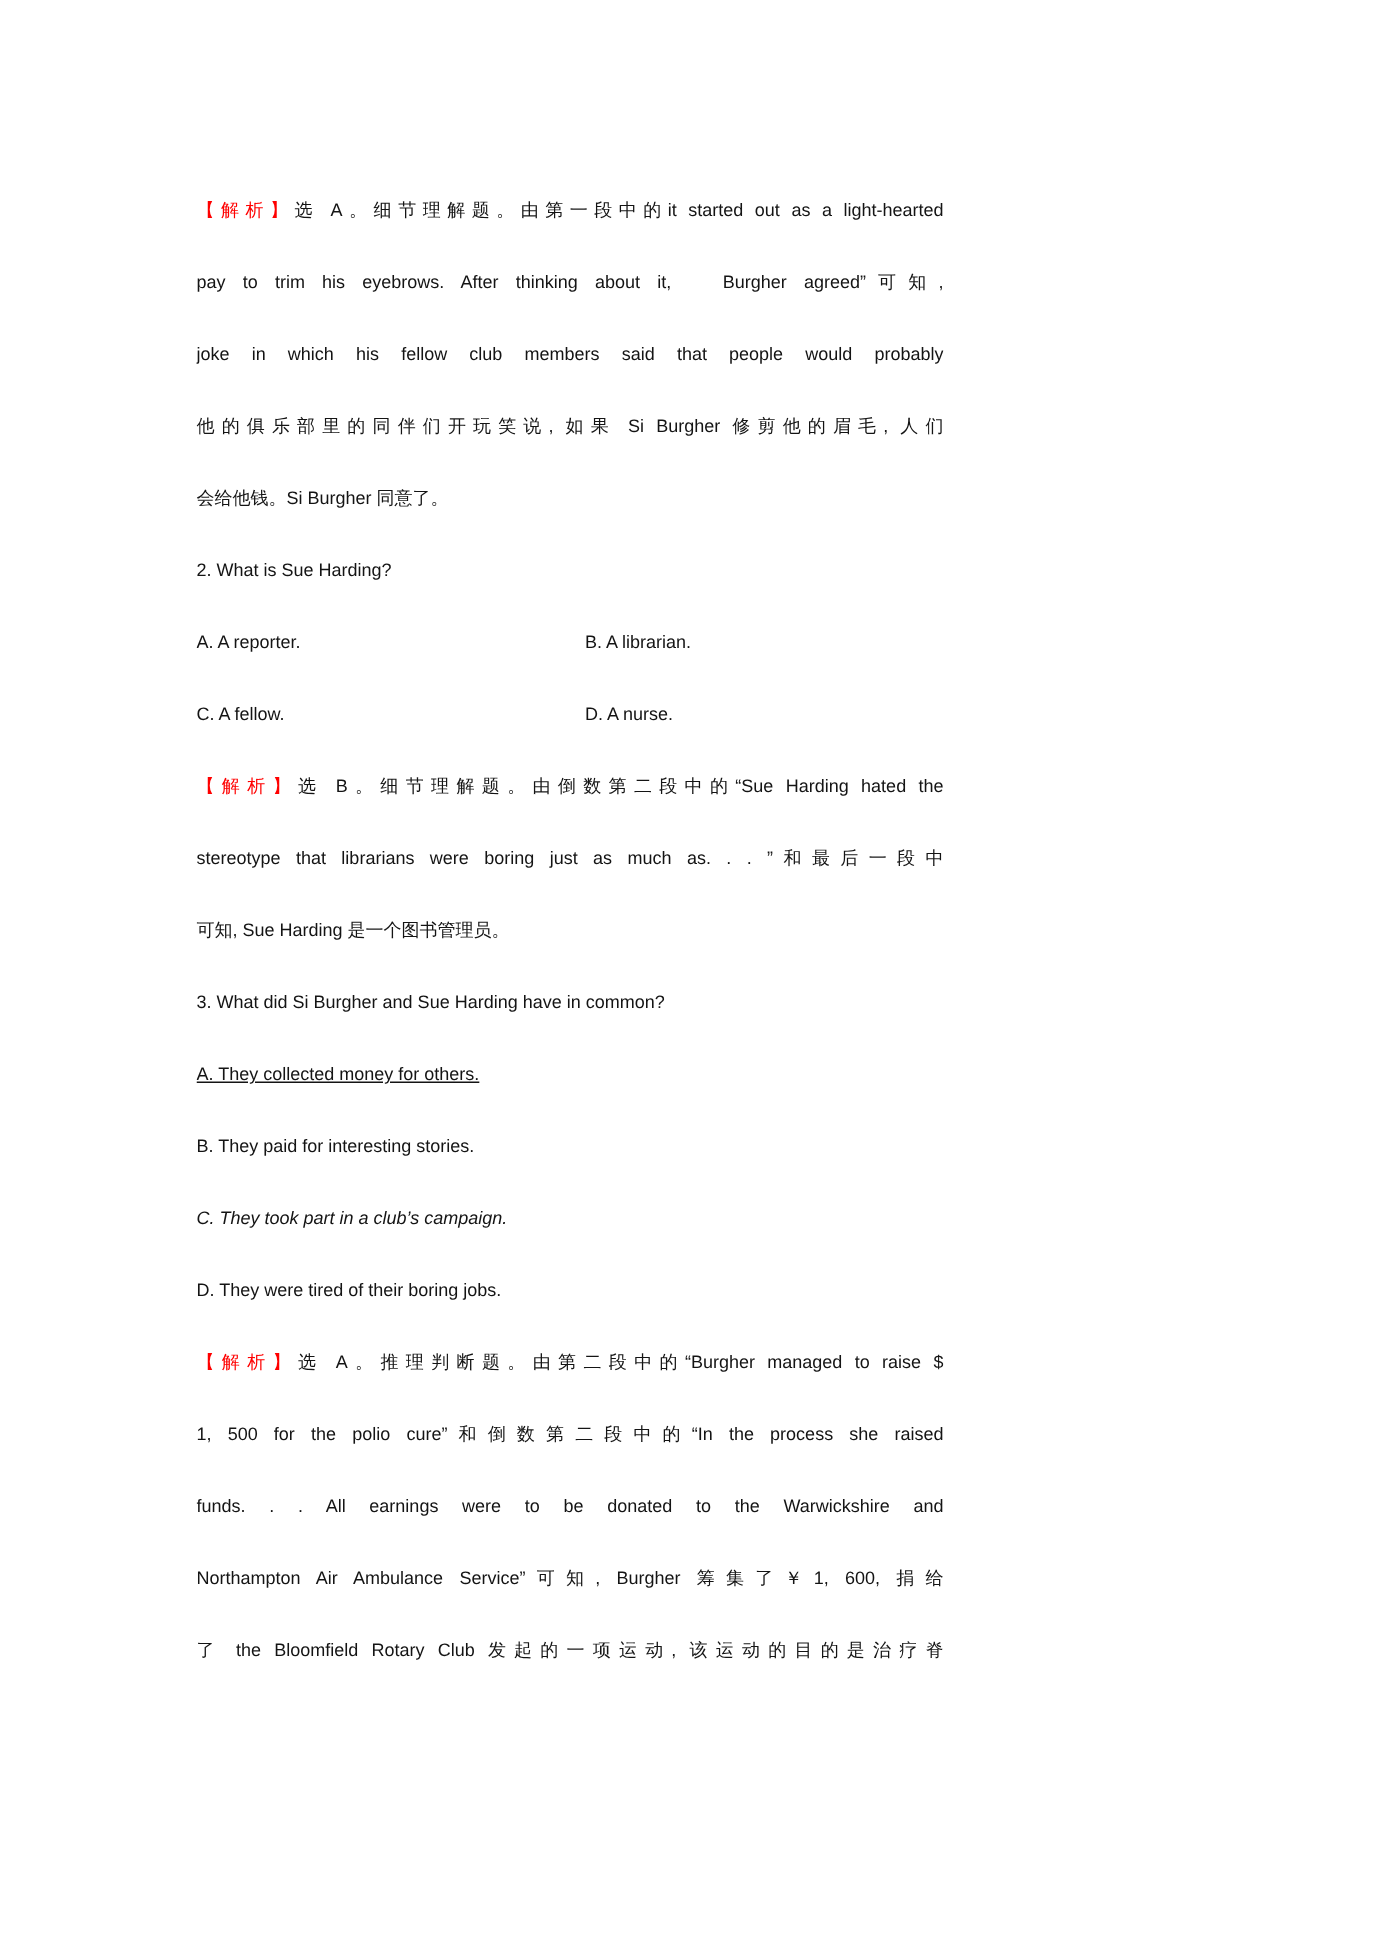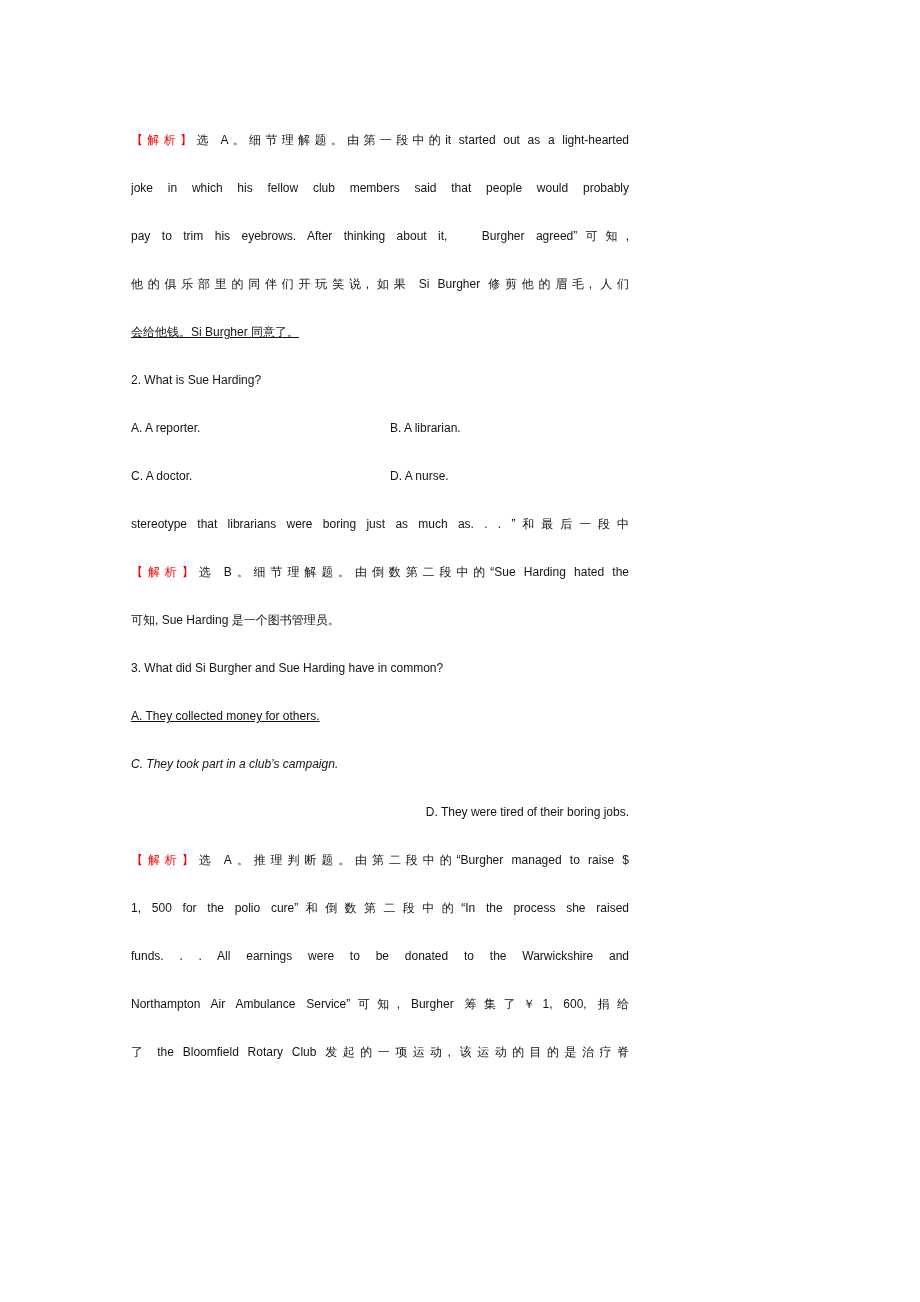--- a/index.html
+++ b/index.html
@@ -31,39 +31,40 @@
   .opt-left{ flex:0 0 259px; width:259px; }
   .opt-right{ flex:1 1 auto; }
   .red{ color:#ff0000; }
 </style>
 </head>
 <body>
 
 <div class="page">
   <div class="doc" id="doc">
       <div class="line j" style="white-space: normal;"><span class="red">【解析】</span><span class="">选 A。细节理解题。由第一段中的it started out as a light-hearted</span></div>
+      <div class="line j" style="white-space: normal;"><span class="">pay to trim his eyebrows. After thinking about it, &nbsp;&nbsp;Burgher agreed”可知,</span></div>
       <div class="line j" style="white-space: normal;"><span class="">joke in which his fellow club members said that people would probably</span></div>
-      <div class="line j" style="white-space: normal;"><span class="">pay to trim his eyebrows. After thinking about it, &nbsp;&nbsp;Burgher agreed”可知,</span></div>
       <div class="line j" style="white-space: normal;"><span class="">他的俱乐部里的同伴们开玩笑说, 如果 Si Burgher 修剪他的眉毛, 人们</span></div>
-      <div class="line p" style="white-space: normal; text-decoration: underline;"><span class="">会给他钱。Si Burgher 同意了。</span></div>
+      <div class="line p" style="white-space: normal;"><span class="">会给他钱。Si Burgher 同意了。</span></div>
       <div class="line p" style="white-space: normal;"><span class="">2. What is Sue Harding?</span></div>
       <div class="line opts" style="white-space: normal;">
         <span class="opt-left">A. A reporter.</span>
         <span class="opt-right">B. A librarian.</span>
       </div>
       <div class="line opts" style="white-space: normal;">
-        <span class="opt-left">C. A doctor.</span>
+        <span class="opt-left">C. A fellow.</span>
         <span class="opt-right">D. A nurse.</span>
       </div>
+      <div class="line j" style="white-space: normal;"><span class="red">【解析】</span><span class="">选 B。细节理解题。由倒数第二段中的“Sue Harding hated the</span></div>
       <div class="line j" style="white-space: normal;"><span class="">stereotype that librarians were boring just as much as. . . ”和最后一段中</span></div>
-      <div class="line j" style="white-space: normal;"><span class="red">【解析】</span><span class="">选 B。细节理解题。由倒数第二段中的“Sue Harding hated the</span></div>
       <div class="line p" style="white-space: normal;"><span class="">可知, Sue Harding 是一个图书管理员。</span></div>
       <div class="line p" style="white-space: normal;"><span class="">3. What did Si Burgher and Sue Harding have in common?</span></div>
       <div class="line p" style="white-space: normal; text-decoration: underline;"><span class="">A. They collected money for others.</span></div>
+      <div class="line p" style="white-space: normal;"><span class="">B. They paid for interesting stories.</span></div>
       <div class="line p" style="white-space: normal; font-style: italic;"><span class="">C. They took part in a club’s campaign.</span></div>
-      <div class="line p" style="white-space: normal; text-align: right;"><span class="">D. They were tired of their boring jobs.</span></div>
+      <div class="line p" style="white-space: normal;"><span class="">D. They were tired of their boring jobs.</span></div>
       <div class="line j" style="white-space: normal;"><span class="red">【解析】</span><span class="">选 A。推理判断题。由第二段中的“Burgher managed to raise $</span></div>
       <div class="line j" style="white-space: normal;"><span class="">1, 500 for the polio cure”和倒数第二段中的“In the process she raised</span></div>
       <div class="line j" style="white-space: normal;"><span class="">funds. . . All earnings were to be donated to the Warwickshire and</span></div>
       <div class="line j" style="white-space: normal;"><span class="">Northampton Air Ambulance Service”可知, Burgher 筹集了￥1, 600, 捐给</span></div>
       <div class="line j" style="white-space: normal;"><span class="">了 the Bloomfield Rotary Club 发起的一项运动, 该运动的目的是治疗脊</span></div>
     </div>
 </div>
 
 </body></html>

